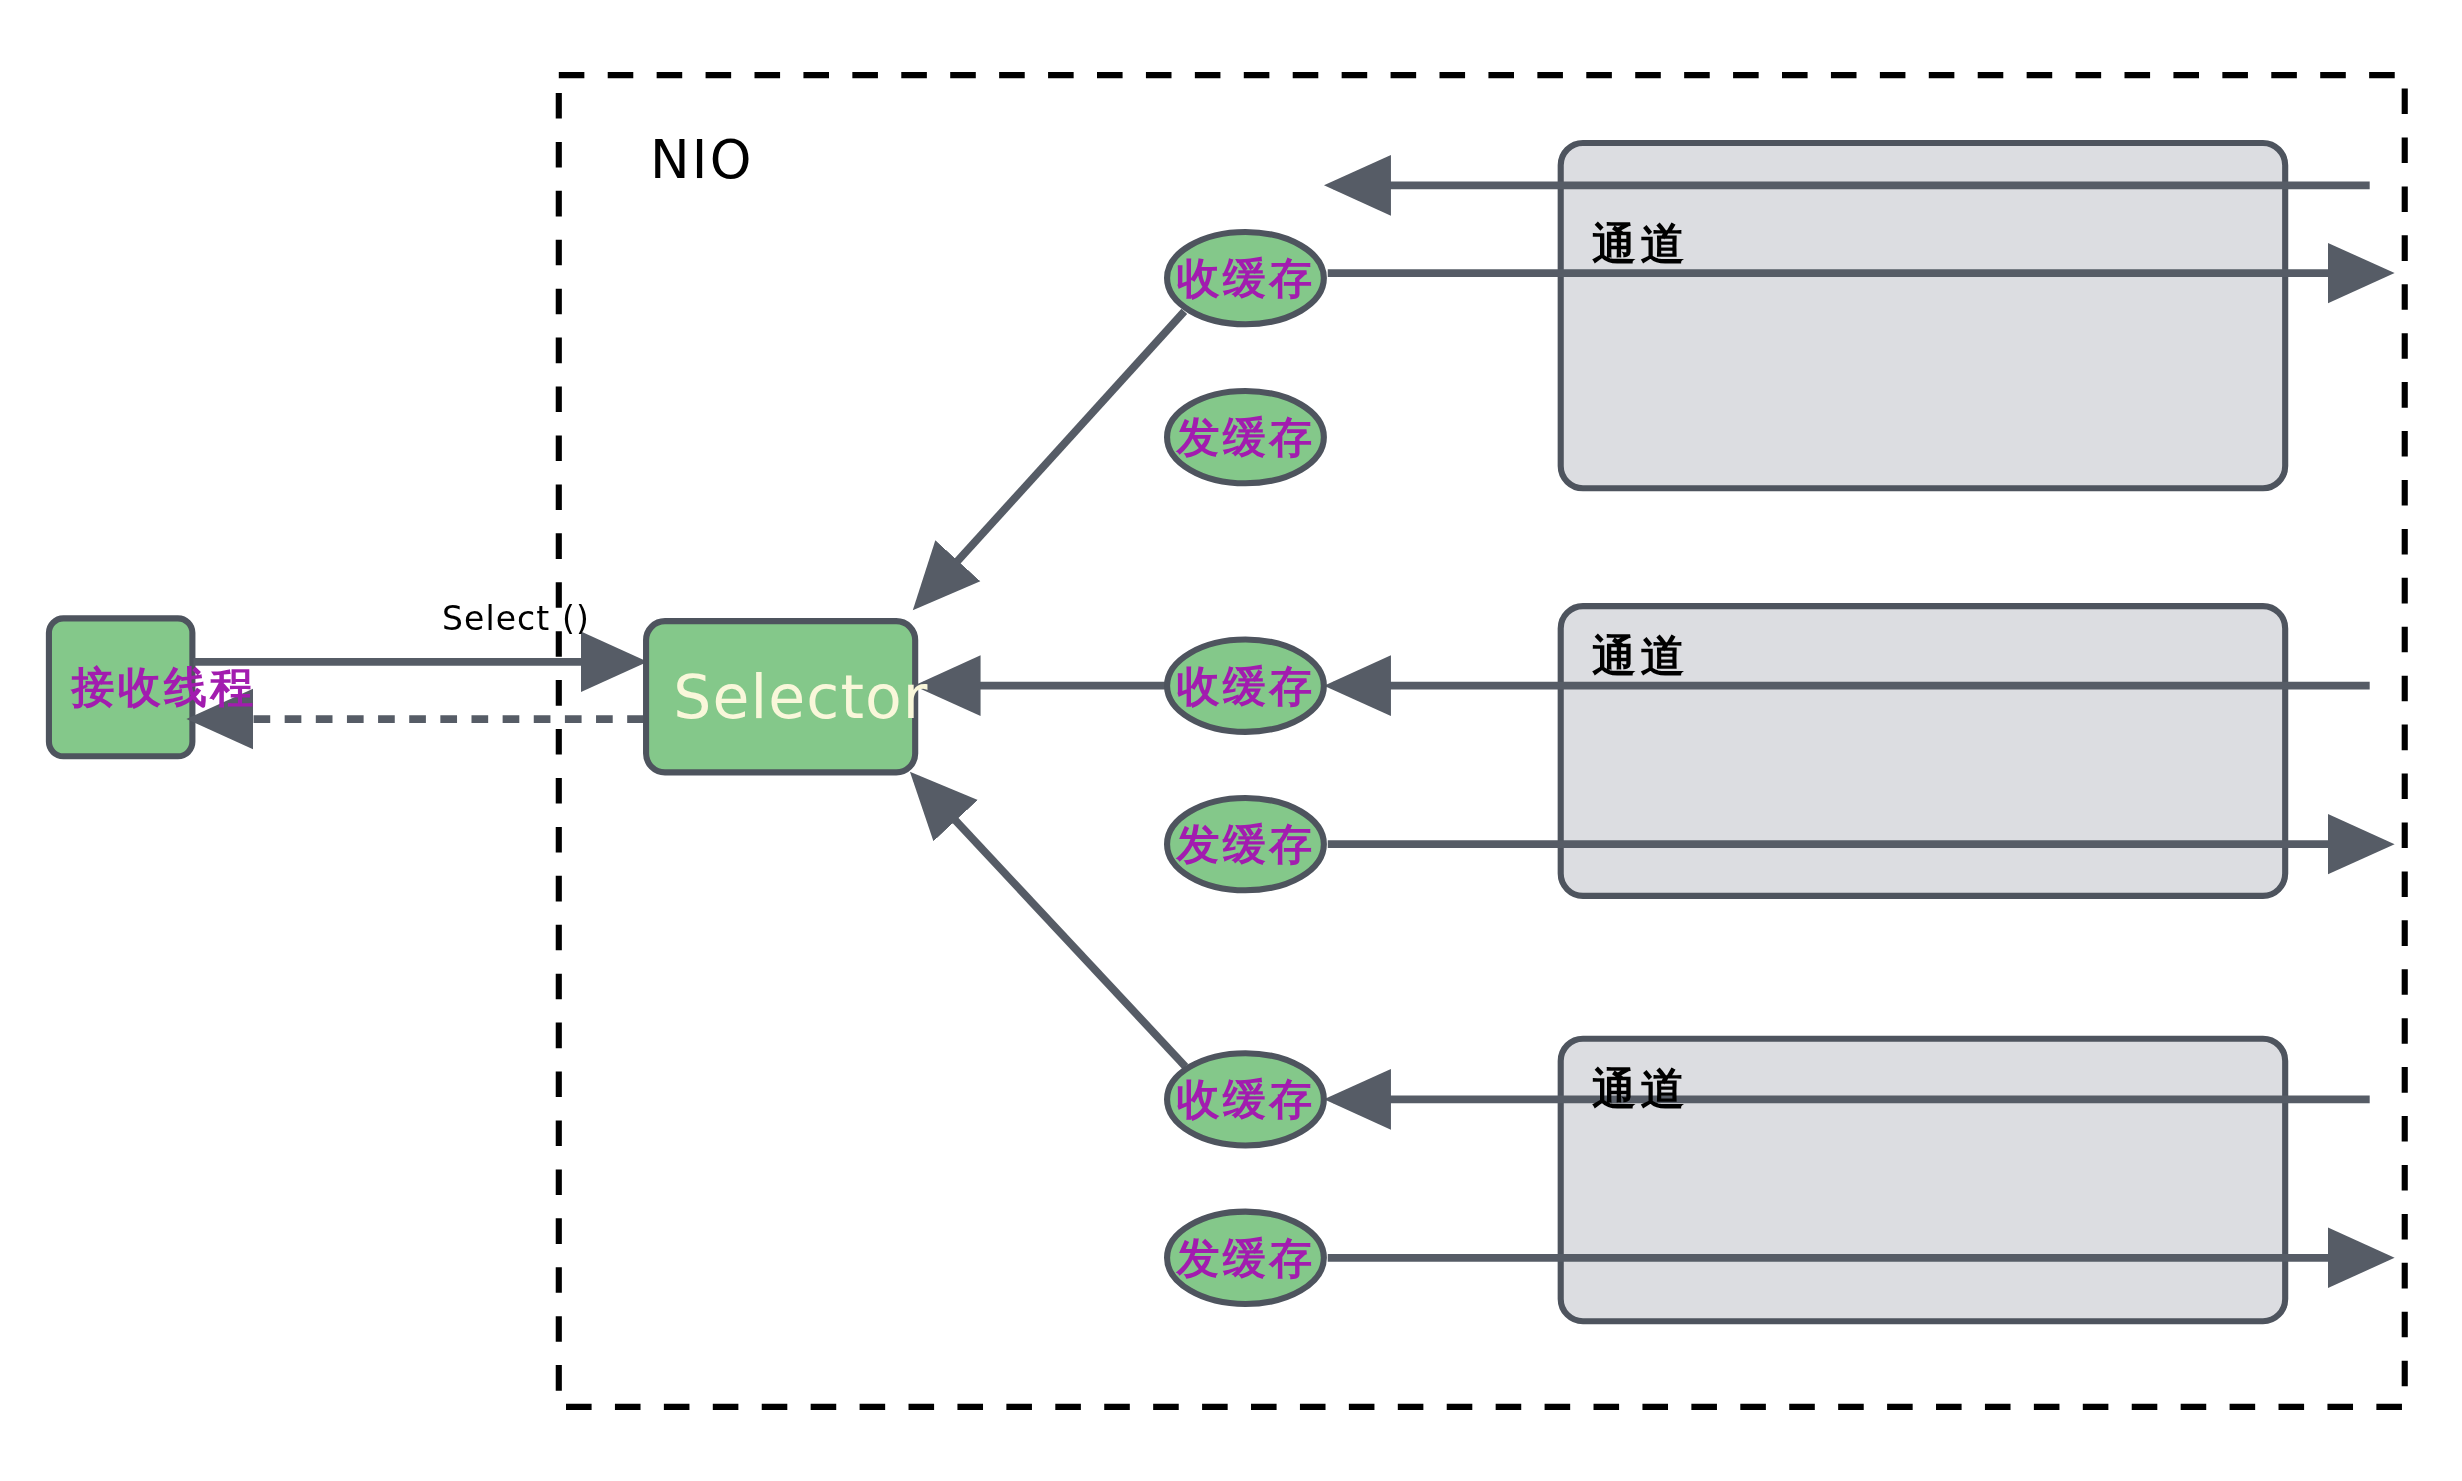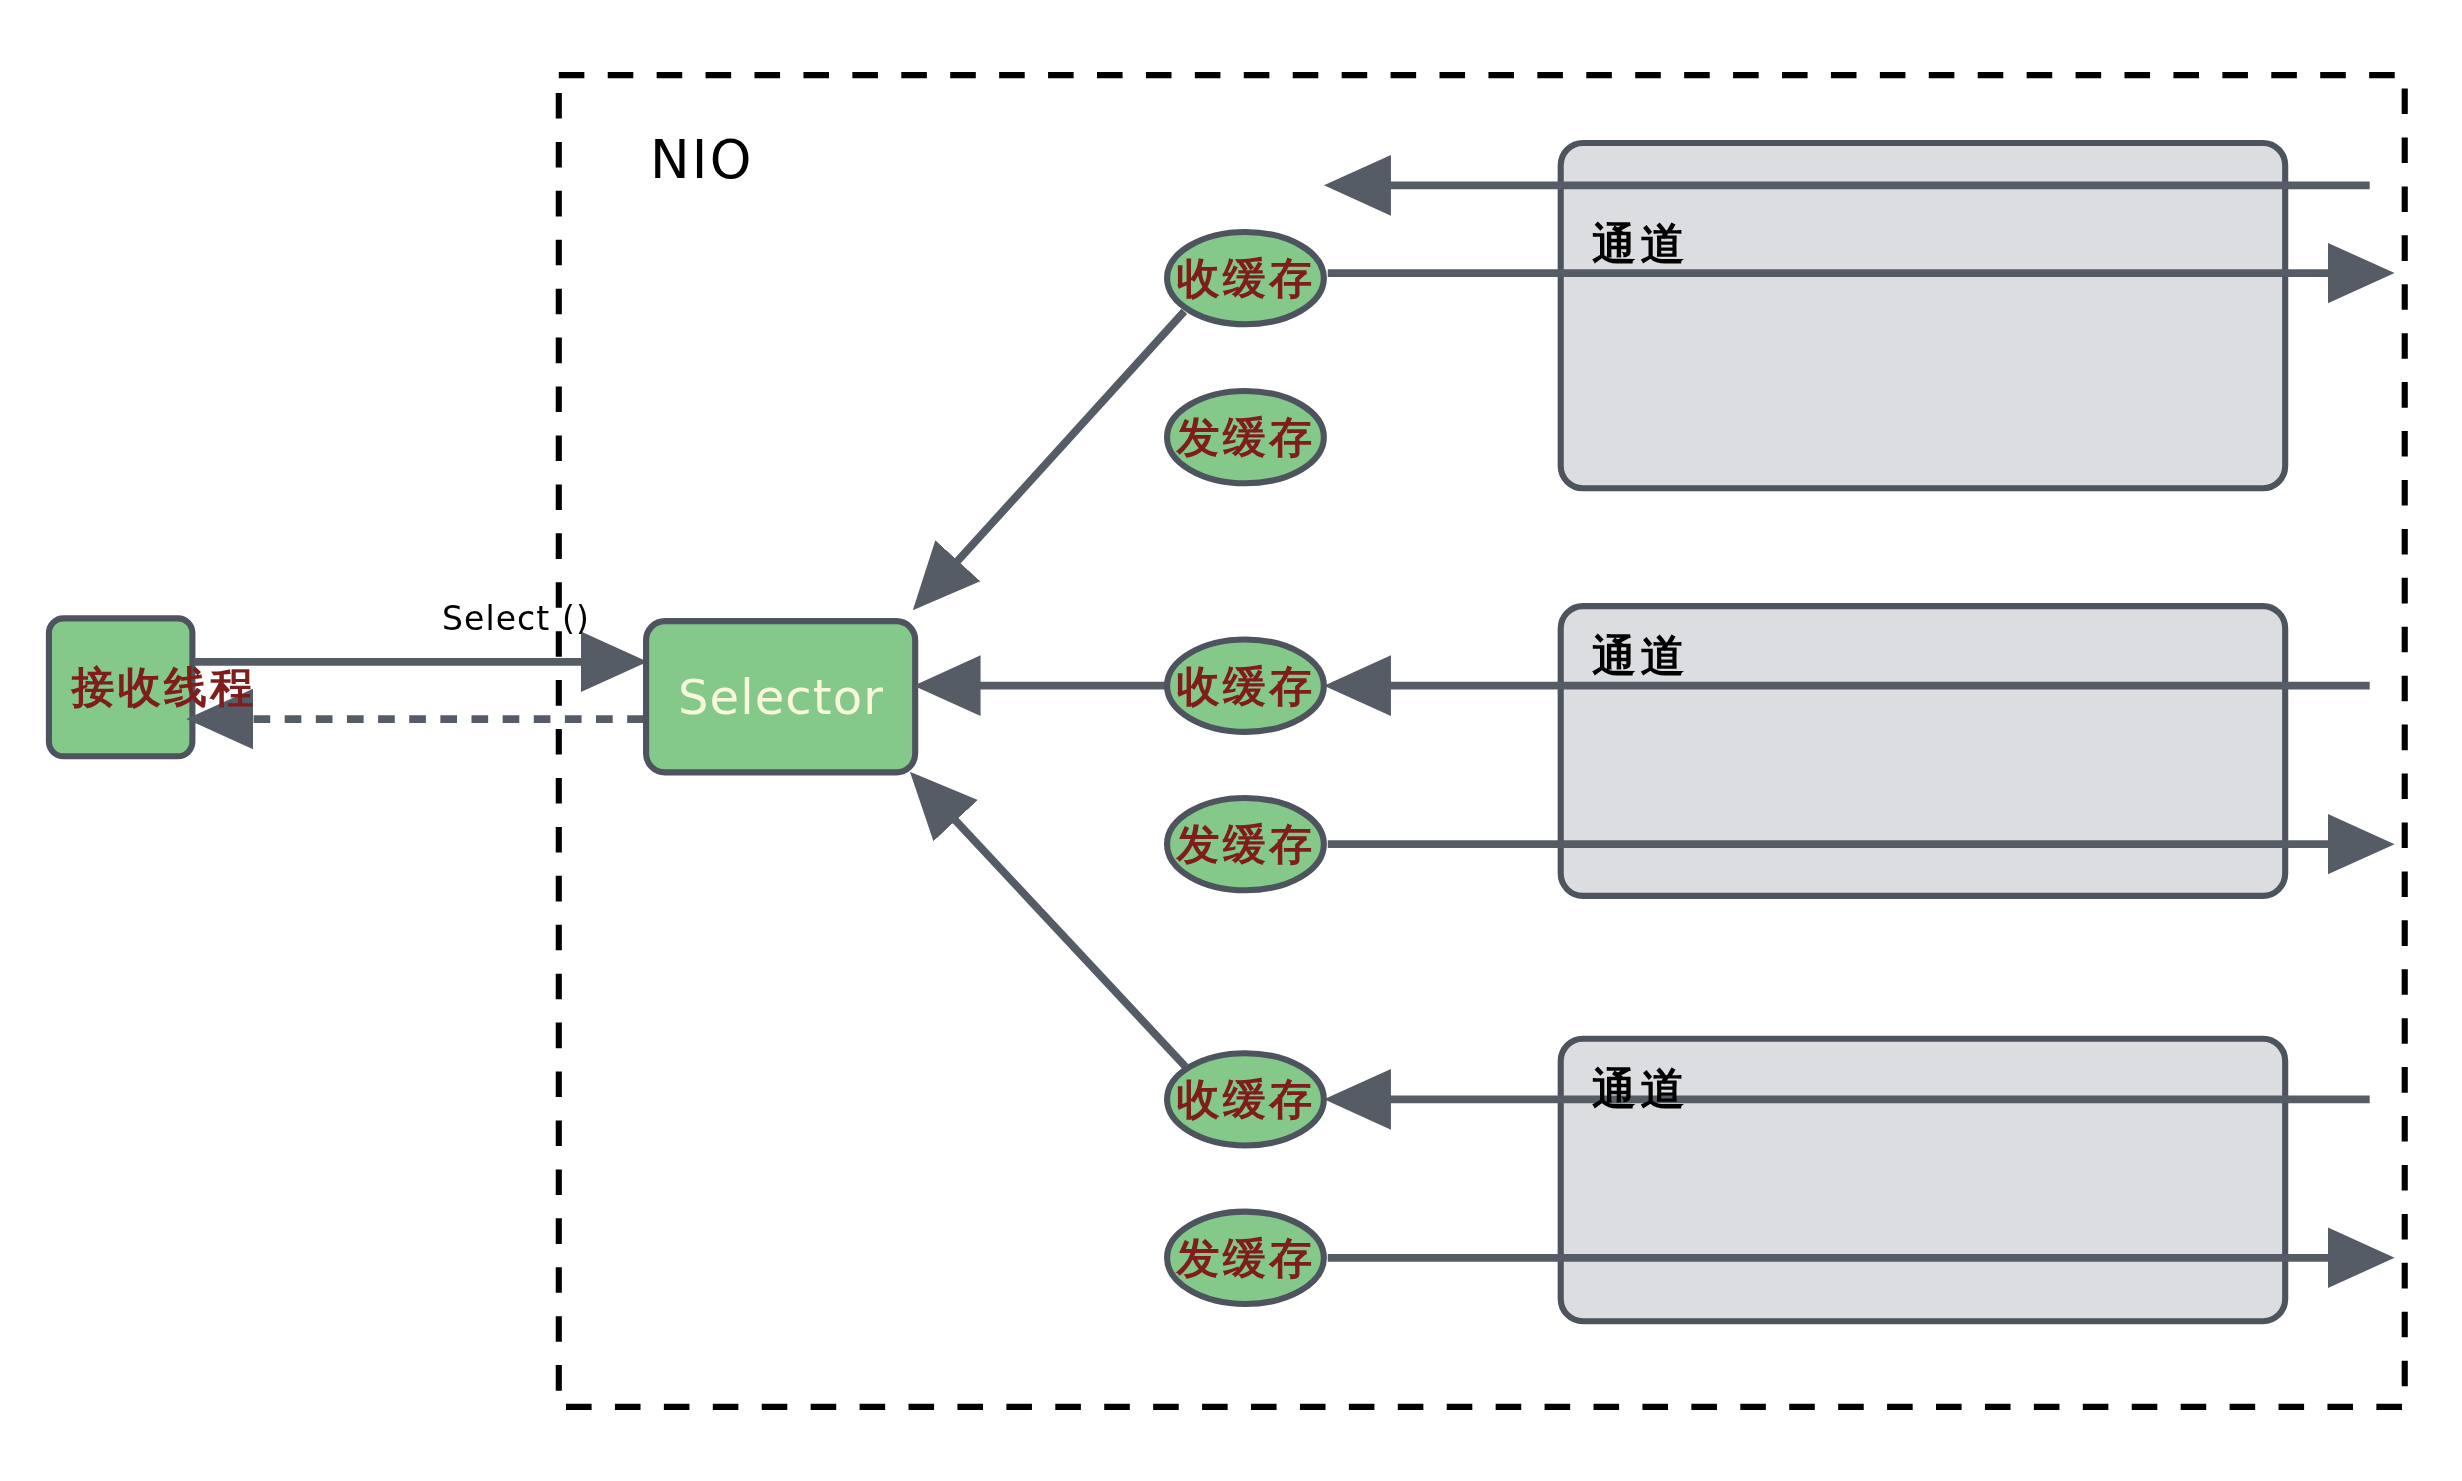--- a/index.html
+++ b/index.html
@@ -13,32 +13,33 @@
   svg#canvas{position:absolute;top:0;left:0;width:2462px;height:1482px;display:block;}
 
   
   .lbl{
     position:absolute;
     white-space:nowrap;
     line-height:1;
     user-select:none;
   }
   .lbl-node{            
-    color:#7f1d1d;
+    color:#a21caf;
     font-weight:700;
     letter-spacing:3.3px;
     transform:translate(-50%,-50%);
     text-align:left;
   }
   .lbl-selector{
     color:#f9f7da;
     font-weight:400;
-    font-size:48px;
+    font-size:60px;
     letter-spacing:1.1px;
     transform:translate(-50%,-50%);
+    margin-left:20px;
   }
   .lbl-cn{font-size:43px;}
   .lbl-thread{font-size:43px;}
   .lbl-dark{            
     color:#000000;
     font-weight:700;
   }
   .lbl-nio{font-size:53px;letter-spacing:2.2px;font-weight:400;}
   .lbl-select{font-size:33px;letter-spacing:1.1px;font-weight:400;}
   .lbl-channel{font-size:44px;letter-spacing:4.4px;font-weight:700;}

